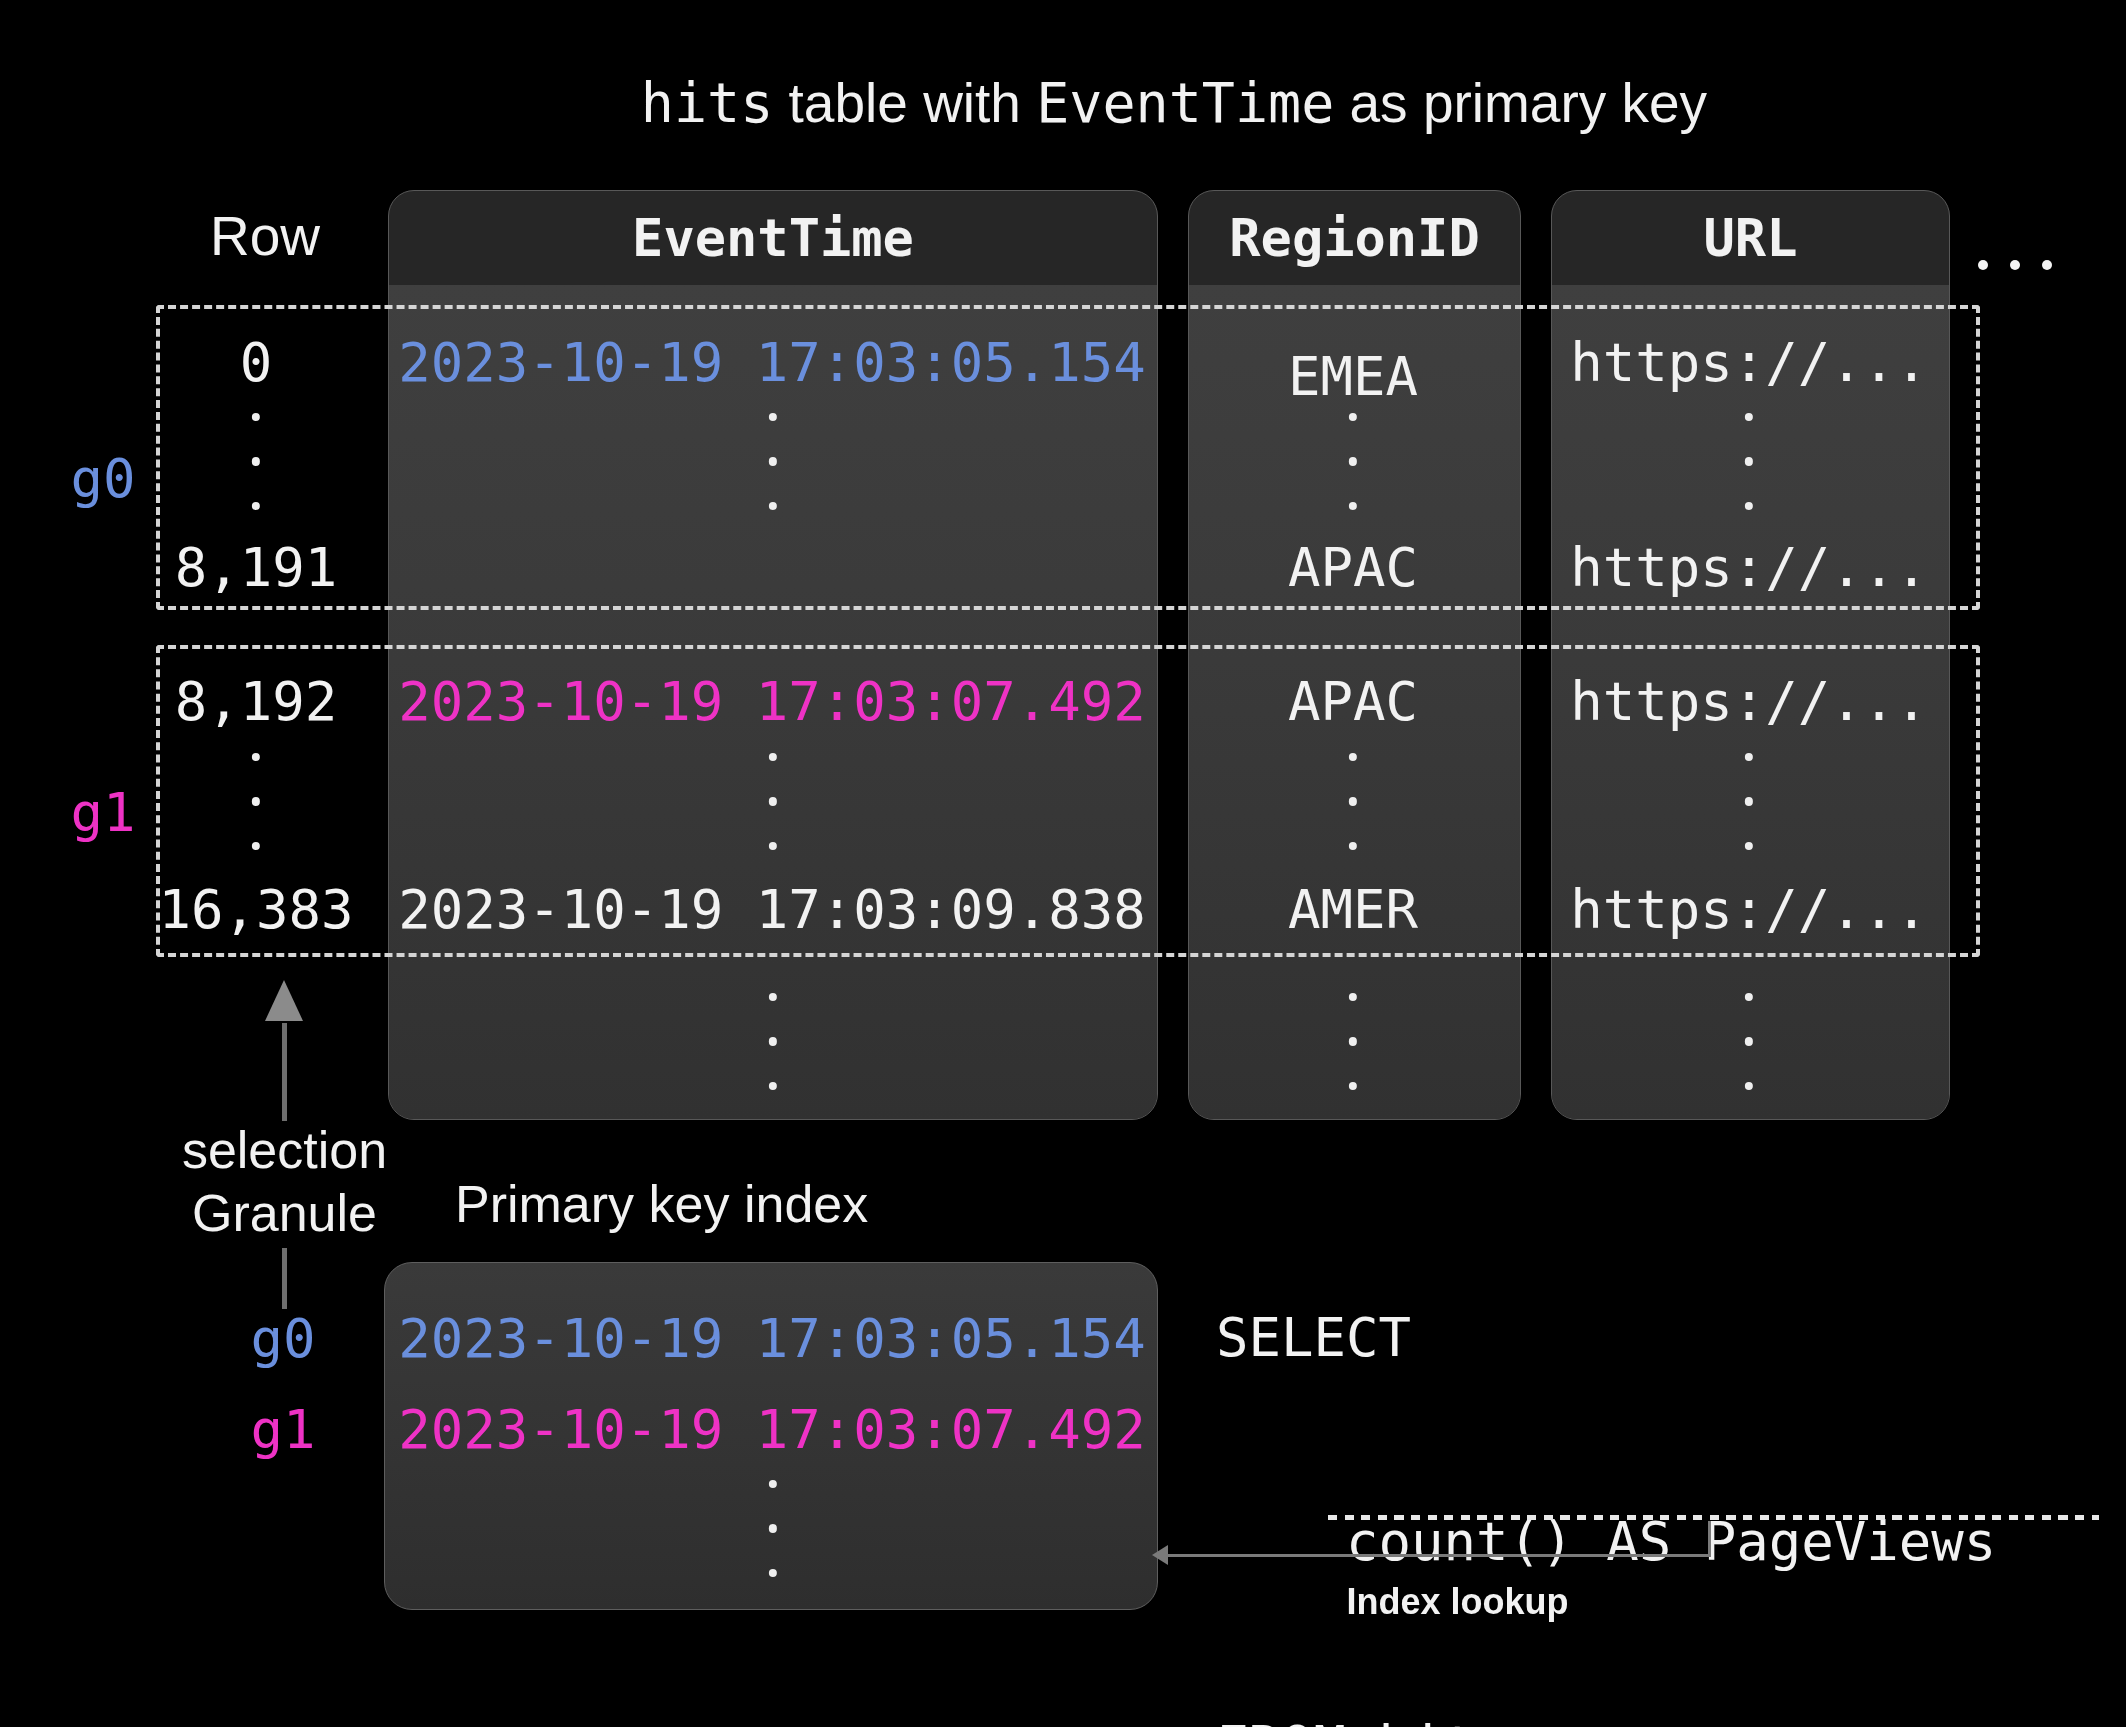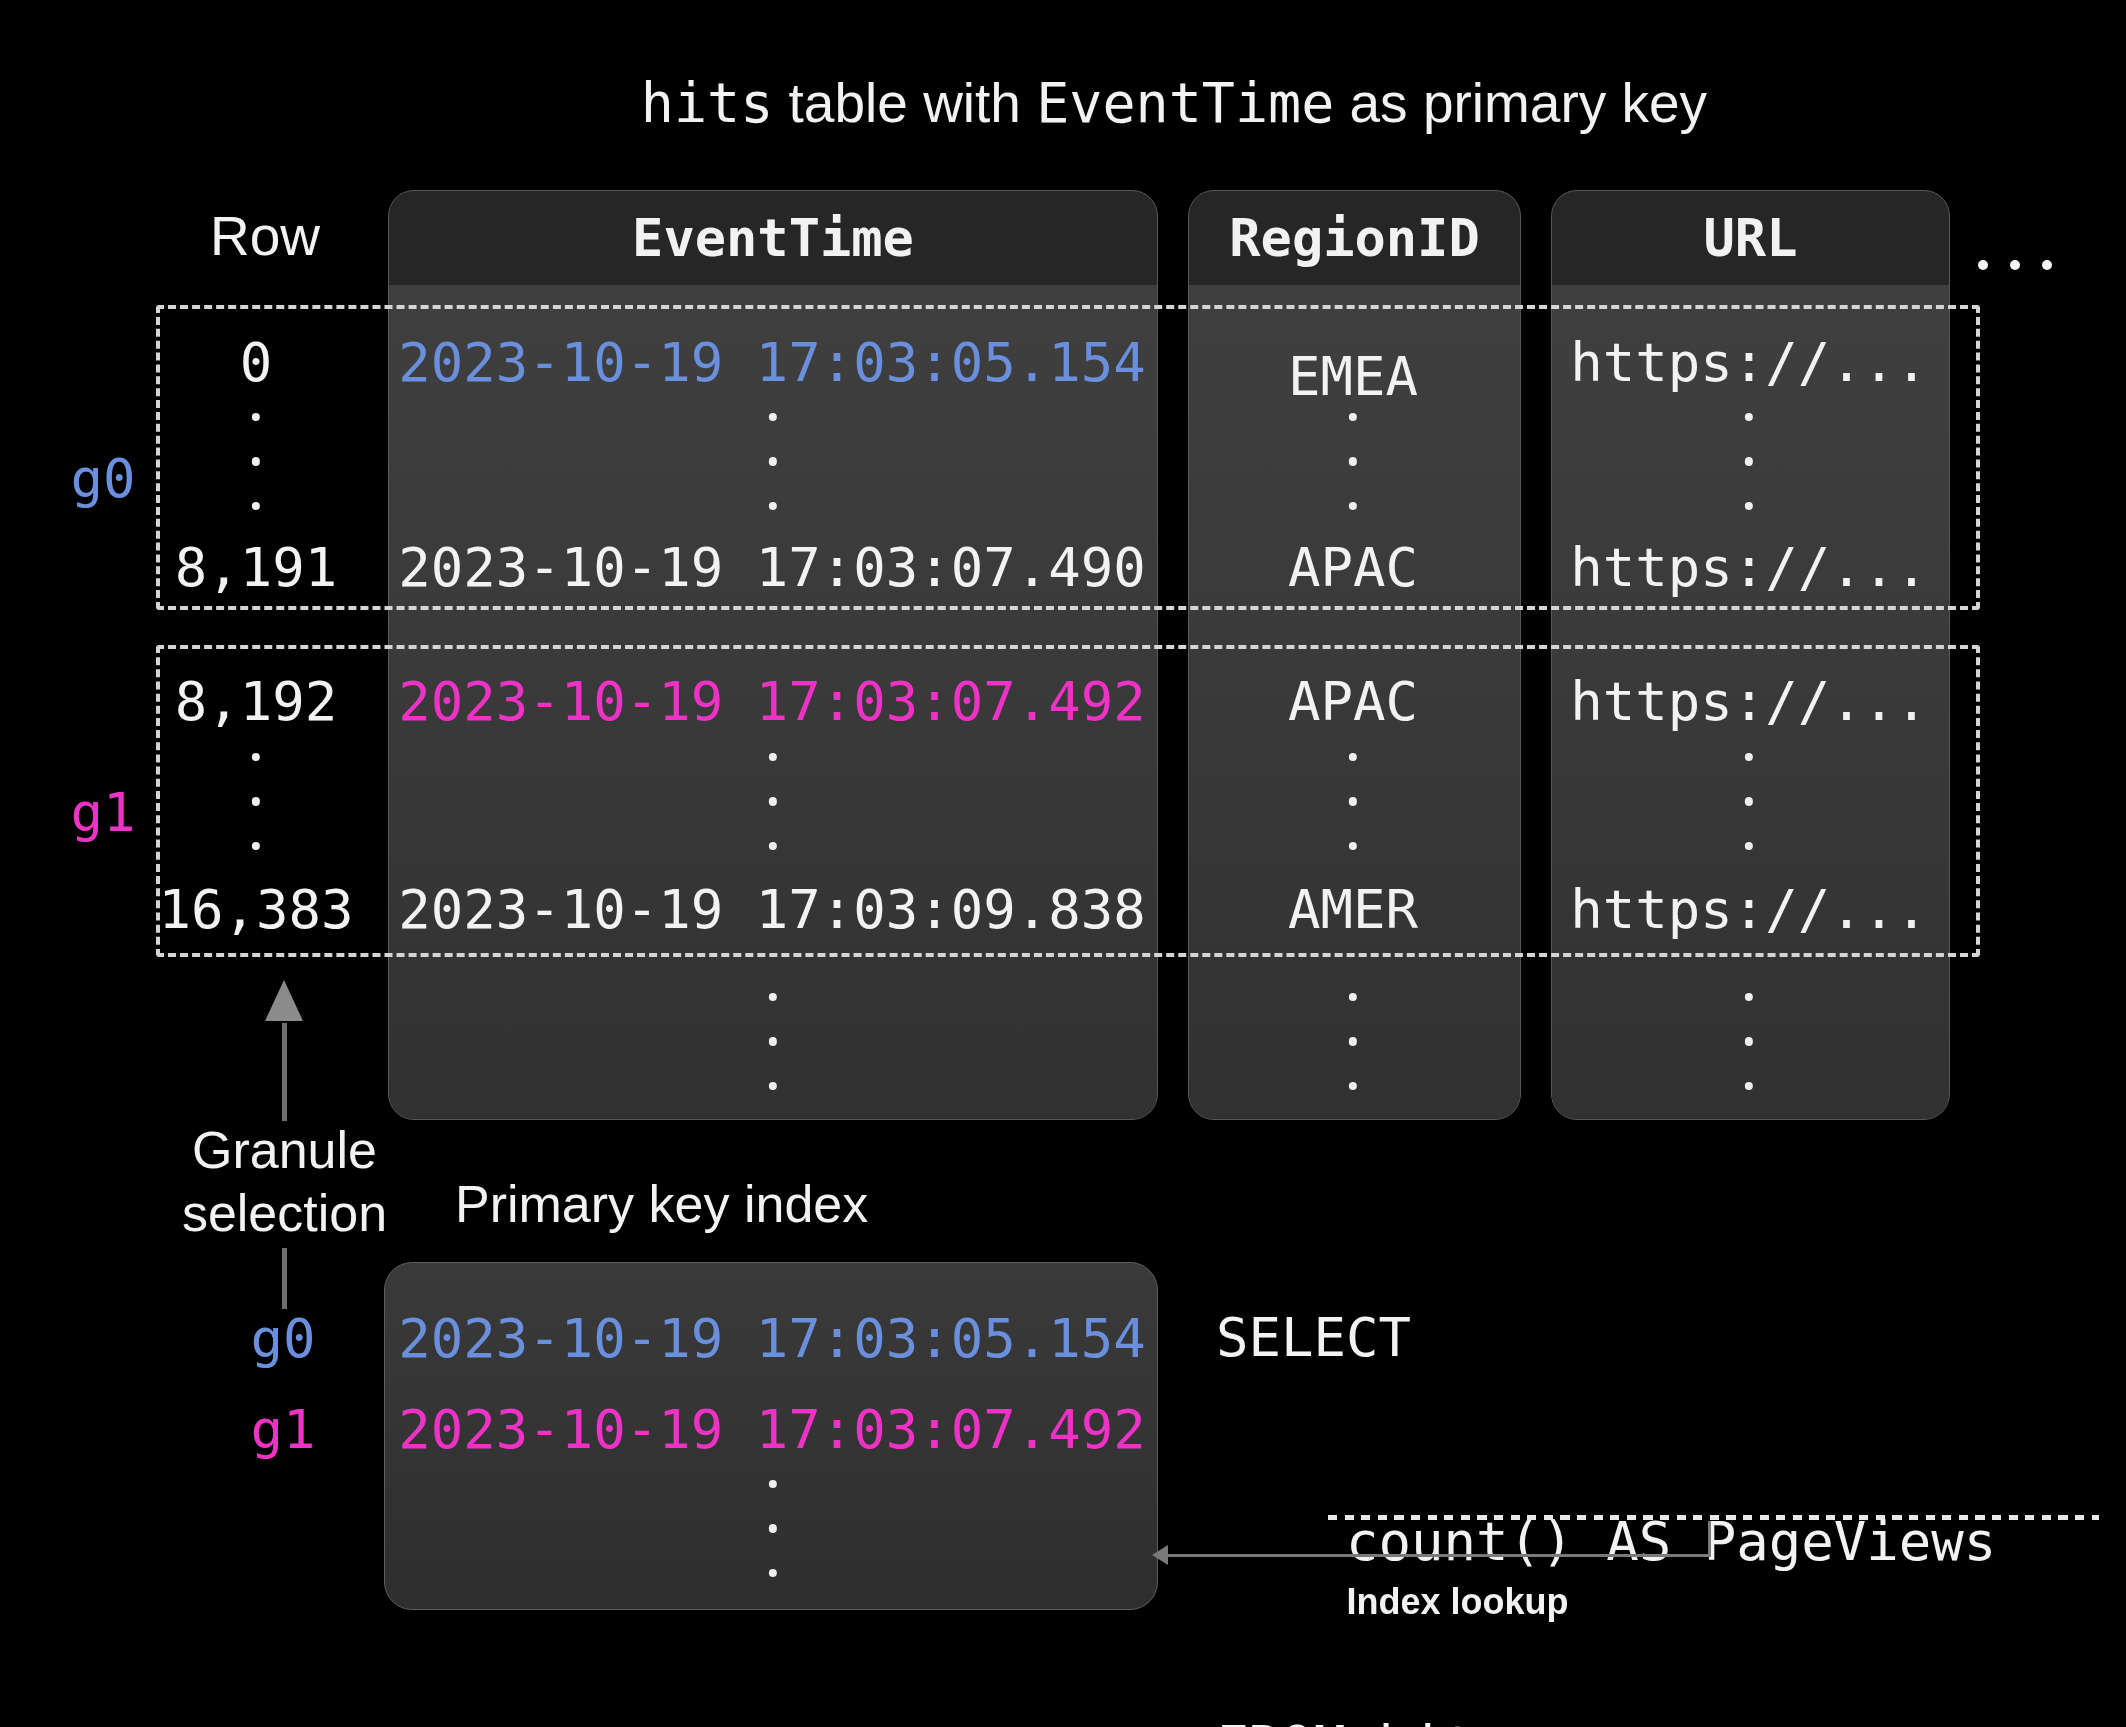--- a/index.html
+++ b/index.html
@@ -136,21 +136,20 @@
       <i></i>
       <i></i>
     </div>
   <div class="vdots" style="left:1749px;top:413px;">
       <i></i>
       <i></i>
       <i></i>
     </div>
 
   <div class="pos mono cell white rownum" style="left:256px;top:567px;">8,191</div>
-  <div class="pos mono cell white" style="left:772px;top:567px;">2023-10-19 17:03:07.490</div>
   <div class="pos mono cell white" style="left:1353px;top:567px;">APAC</div>
   <div class="pos mono cell white" style="left:1749px;top:567px;">https://...</div>
 
   <div class="pos mono cell white rownum" style="left:256px;top:701px;">8,192</div>
   <div class="pos mono cell pink" style="left:772px;top:701px;">2023-10-19 17:03:07.492</div>
   <div class="pos mono cell white" style="left:1353px;top:701px;">APAC</div>
   <div class="pos mono cell white" style="left:1749px;top:701px;">https://...</div>
 
   <div class="vdots" style="left:256px;top:753px;">
       <i></i>
@@ -190,22 +189,22 @@
     </div>
   <div class="vdots" style="left:1749px;top:993px;">
       <i></i>
       <i></i>
       <i></i>
     </div>
 
   <div class="arrow-up" style="left:265px;top:980px;"></div>
   <div class="stem" style="left:282px;top:1023px;height:98px;"></div>
   <div class="gsel-text">
+      <div>selection</div>
       <div>Granule</div>
-      <div>selection</div>
     </div>
   <div class="stem" style="left:282px;top:1248px;height:61px;"></div>
 
   <div class="pk-title">Primary key index</div>
   <div class="pk-box"></div>
 
   <div class="pos mono glabel blue" style="left:283px;top:1338px;">g0</div>
   <div class="pos mono cell blue" style="left:772px;top:1338px;">2023-10-19 17:03:05.154</div>
   <div class="pos mono glabel pink" style="left:283px;top:1429px;">g1</div>
   <div class="pos mono cell pink" style="left:772px;top:1429px;">2023-10-19 17:03:07.492</div>

